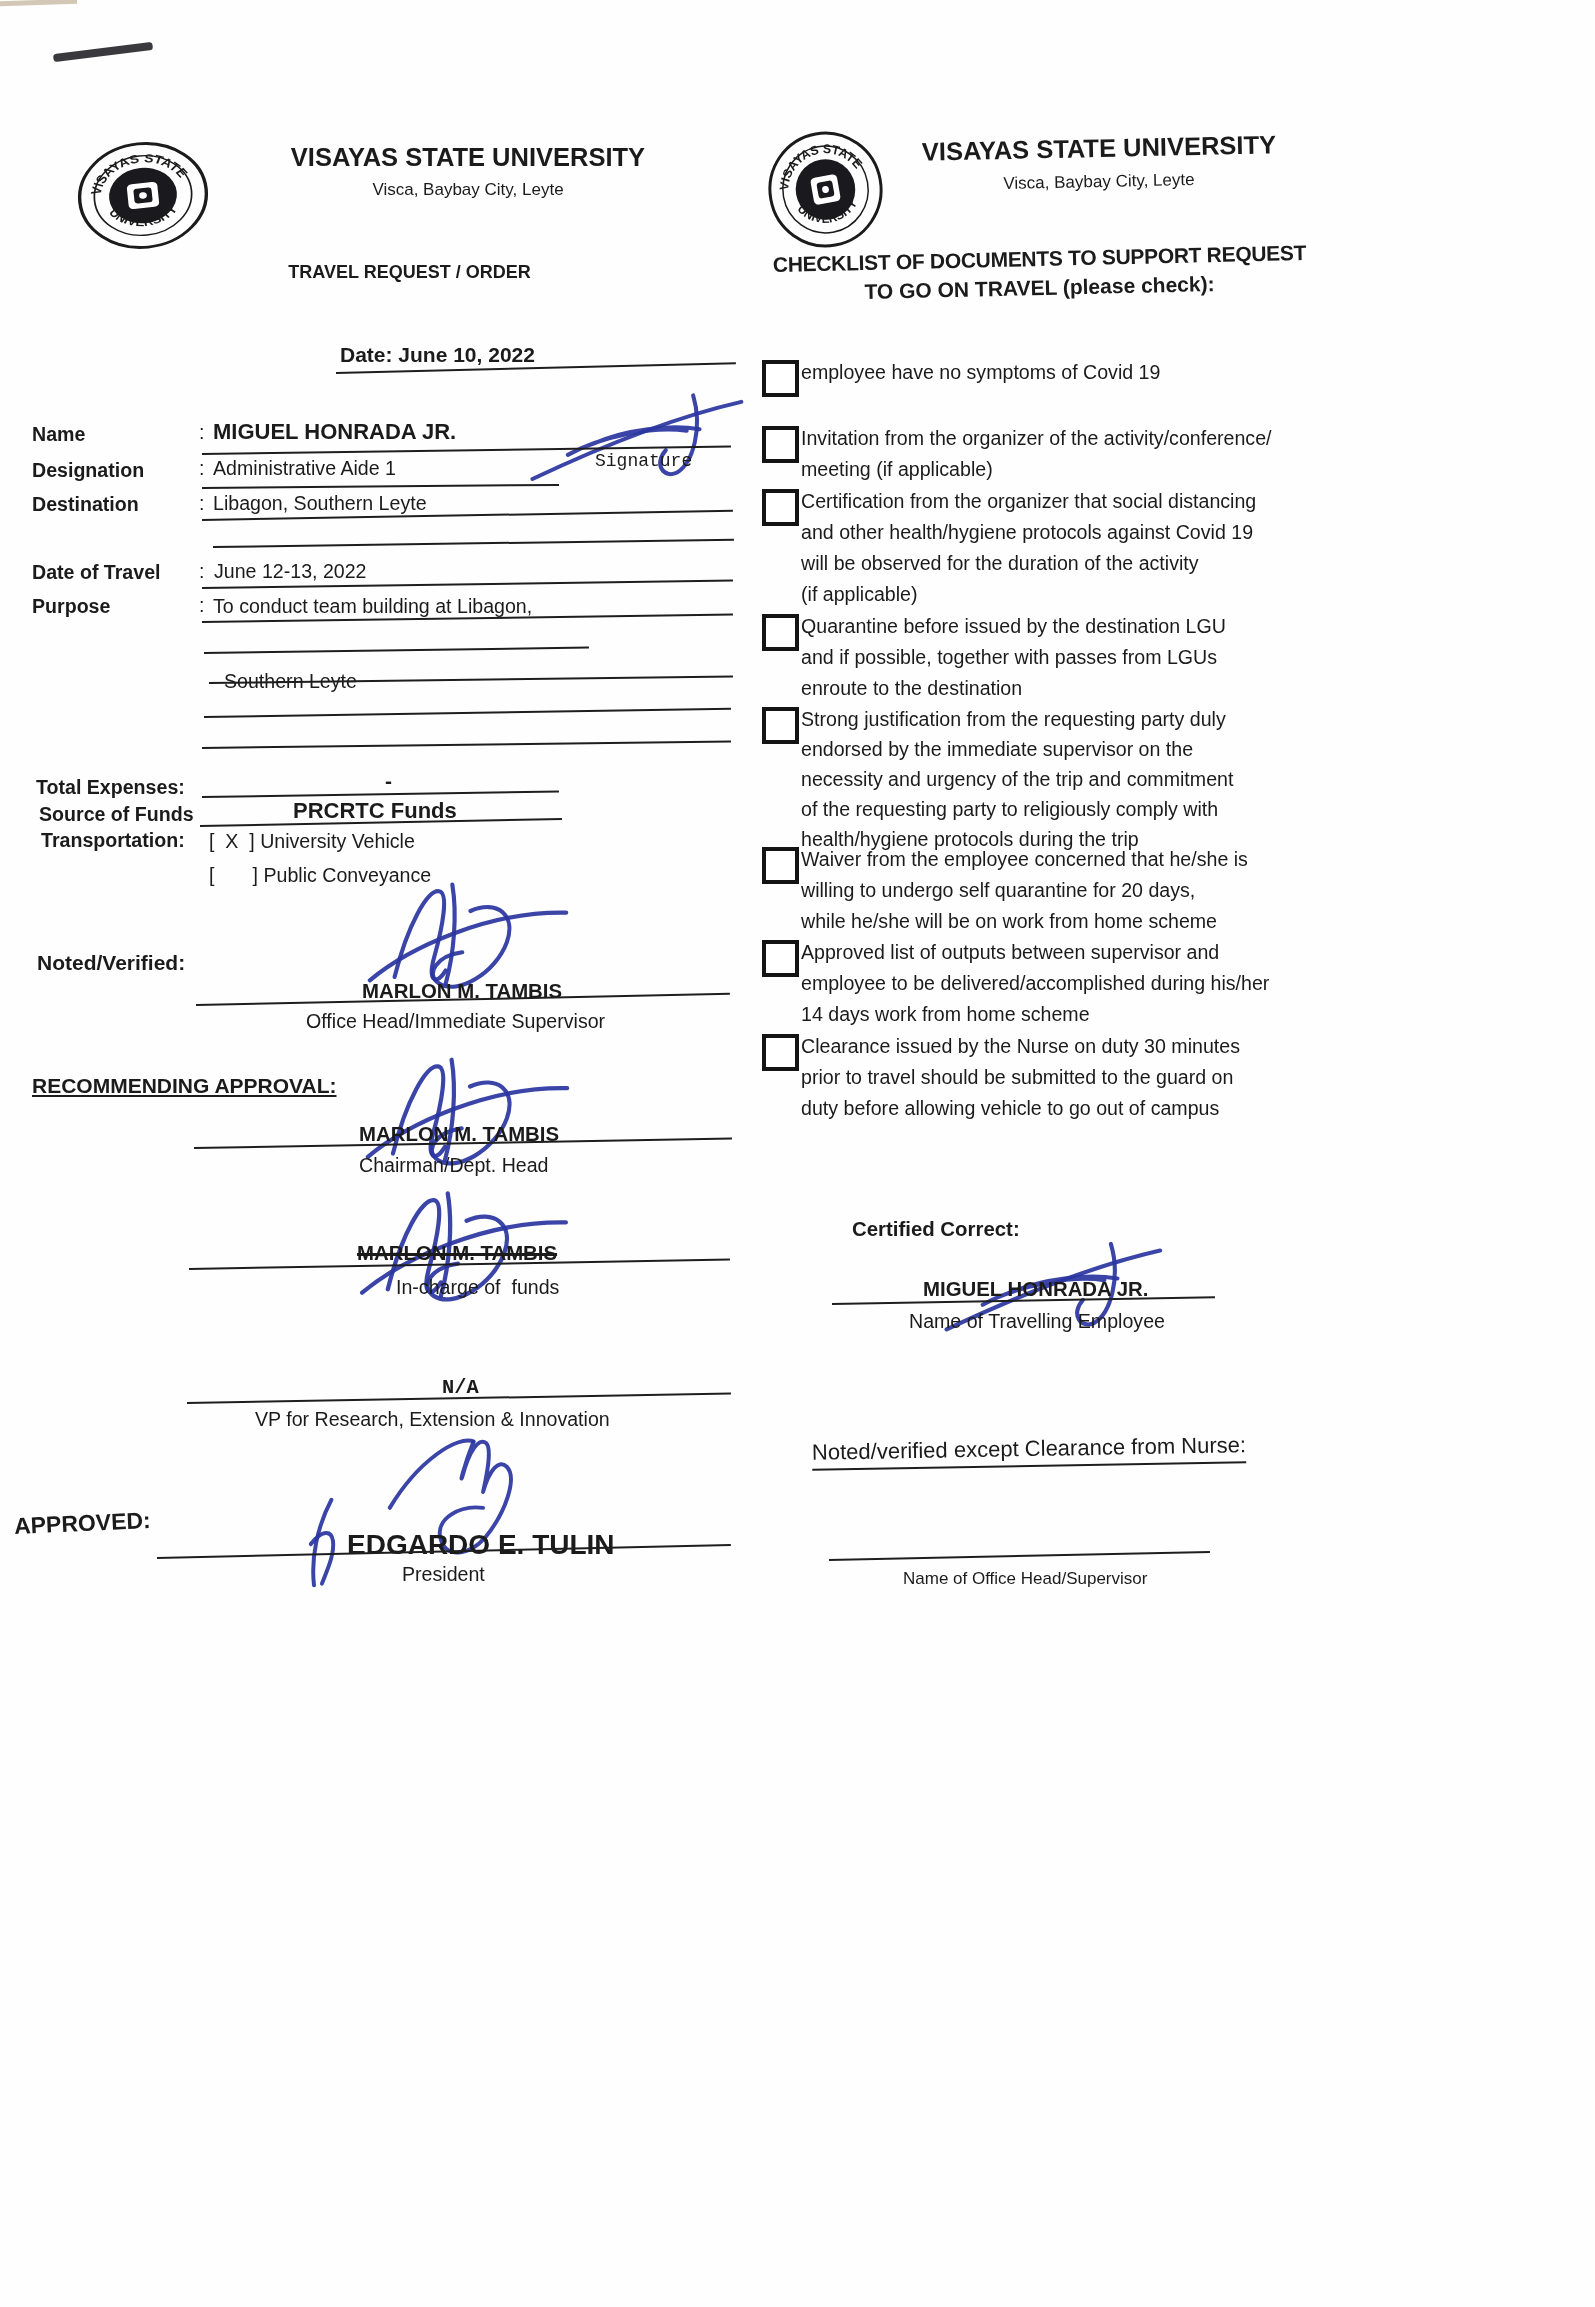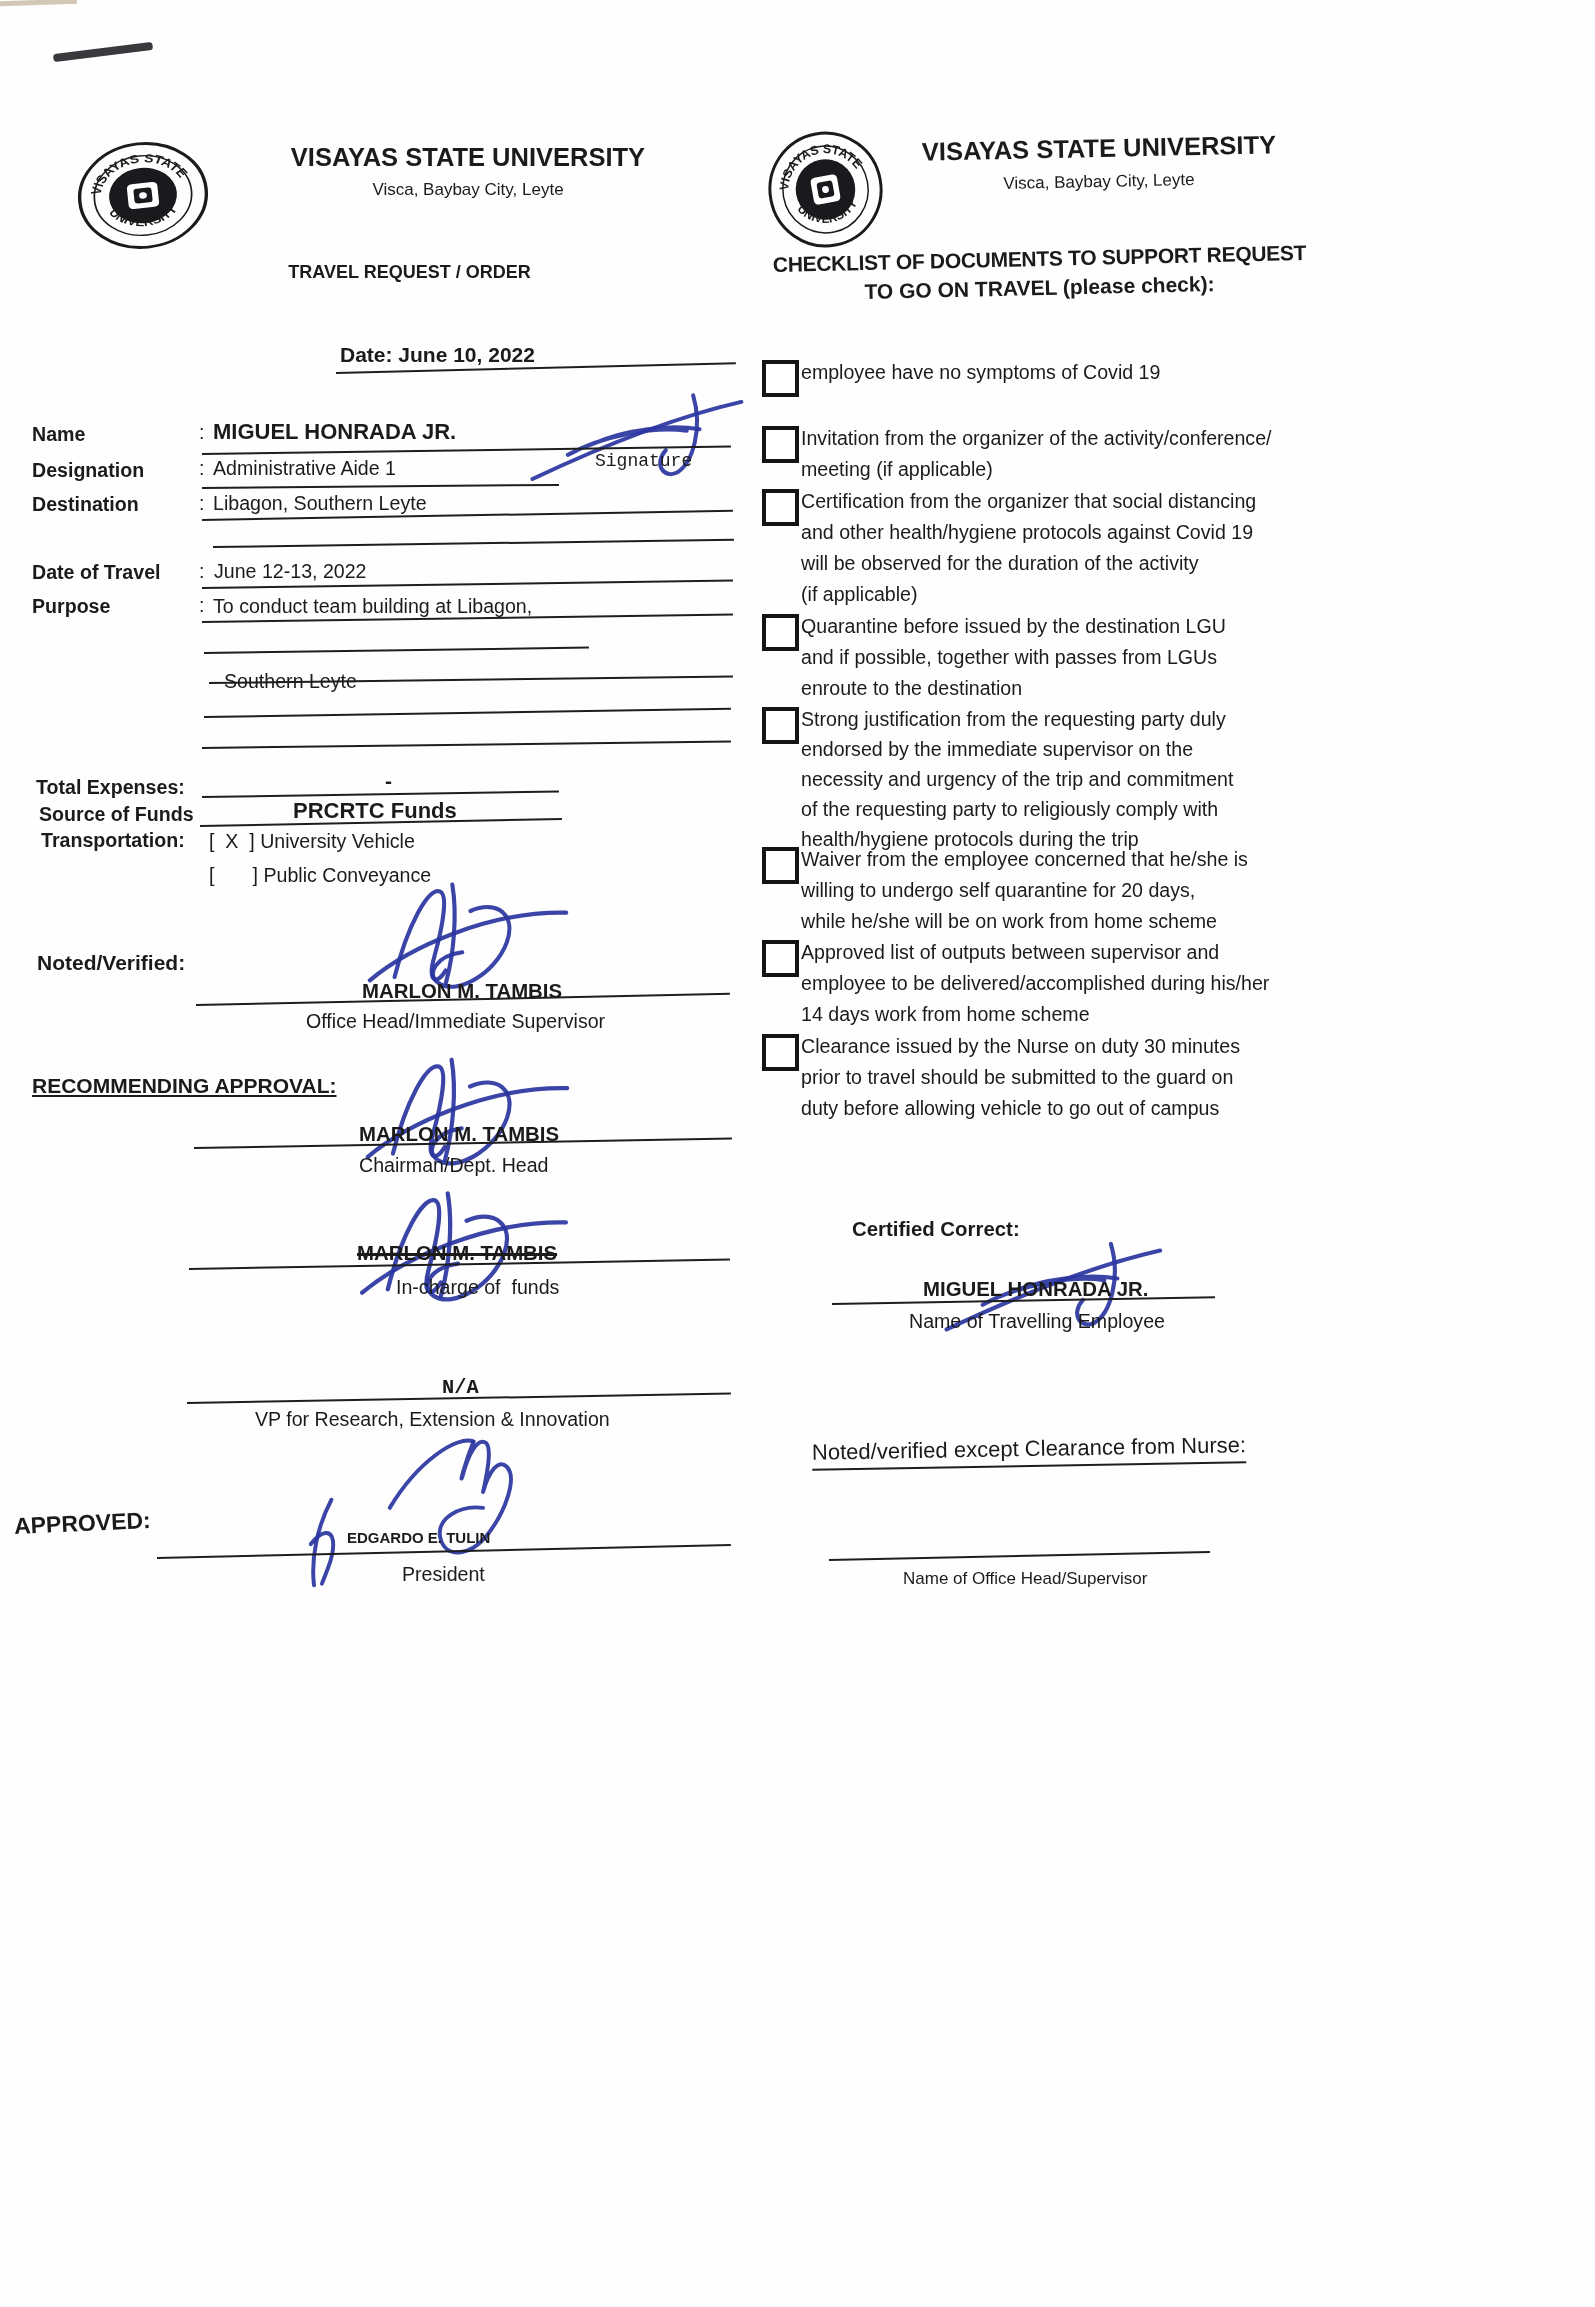--- a/index.html
+++ b/index.html
@@ -135,21 +135,21 @@
 
   <div class="abs b" style="left:13.6px;top:1510px;font-size:23px;transform:rotate(-2.5deg);">APPROVED:</div>
   <svg class="abs sig" style="left:299px;top:1495px;" width="49" height="95" viewBox="0 0 60 120">
     <path d="M40 6 C22 40 14 80 18 114"></path>
     <path d="M14 62 C28 44 40 44 42 58 C44 76 34 96 28 112"></path>
   </svg>
   <svg class="abs sig" style="left:385px;top:1427px;" width="166" height="157" viewBox="0 0 210 190">
     <path d="M6 98 C42 38 92 6 112 14"></path>
     <path d="M112 14 C100 44 94 70 98 58 C106 28 118 8 128 16 C136 24 128 60 124 78 C132 50 144 36 154 46 C168 60 152 104 128 134 C106 160 76 162 70 136 C64 112 94 94 124 98"></path>
   </svg>
-  <div class="abs b" style="left:347px;top:1529px;font-size:15px;">EDGARDO E. TULIN</div>
+  <div class="abs b" style="left:347px;top:1529px;font-size:28px;">EDGARDO E. TULIN</div>
   <div class="ln" style="left:157px;top:1557px;width:574px;transform:rotate(-1.3deg);"></div>
   <div class="abs" style="left:402px;top:1563px;font-size:19.6px;">President</div>
 
   <svg class="abs seal" style="left:766px;top:129px;transform:rotate(-10deg);" width="119" height="121" viewBox="0 0 120 120" preserveAspectRatio="none">
     <circle cx="60" cy="60" r="56" fill="none" stroke="#1b1b1b" stroke-width="3"></circle>
     <circle cx="60" cy="60" r="43" fill="none" stroke="#1b1b1b" stroke-width="1.5"></circle>
     <circle cx="60" cy="60" r="30" fill="#1a1a1e"></circle>
     <rect x="45" y="45" width="30" height="30" rx="6" fill="#fff" stroke="#1a1a1e" stroke-width="3"></rect>
     <rect x="52" y="52" width="16" height="16" rx="3" fill="#1a1a1e"></rect>
     <circle cx="60" cy="60" r="3.4" fill="#fff"></circle>

